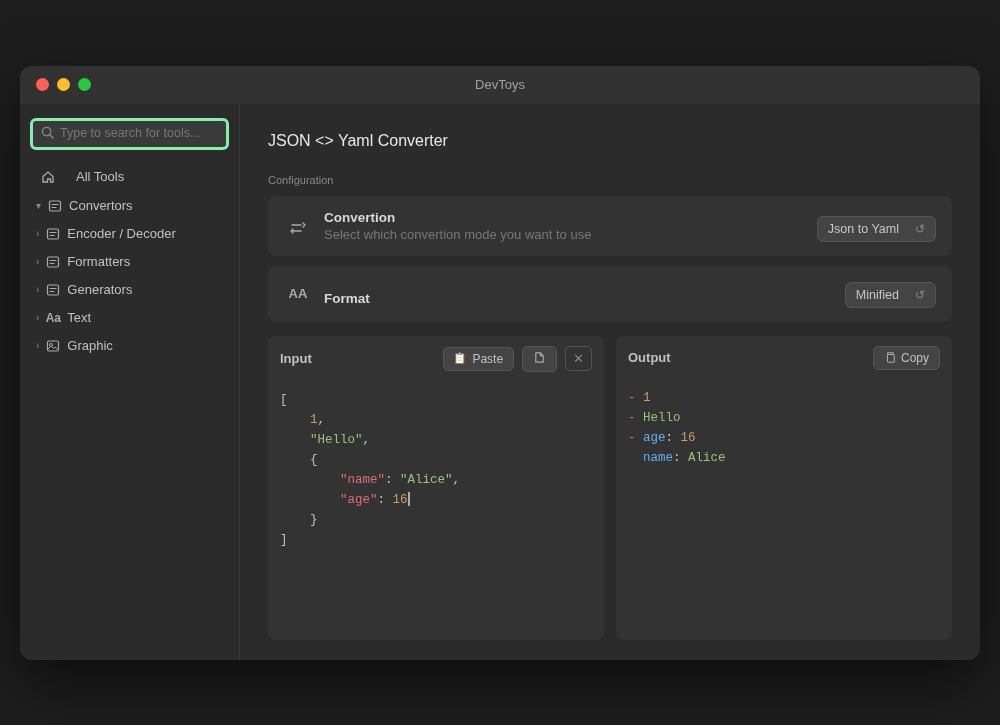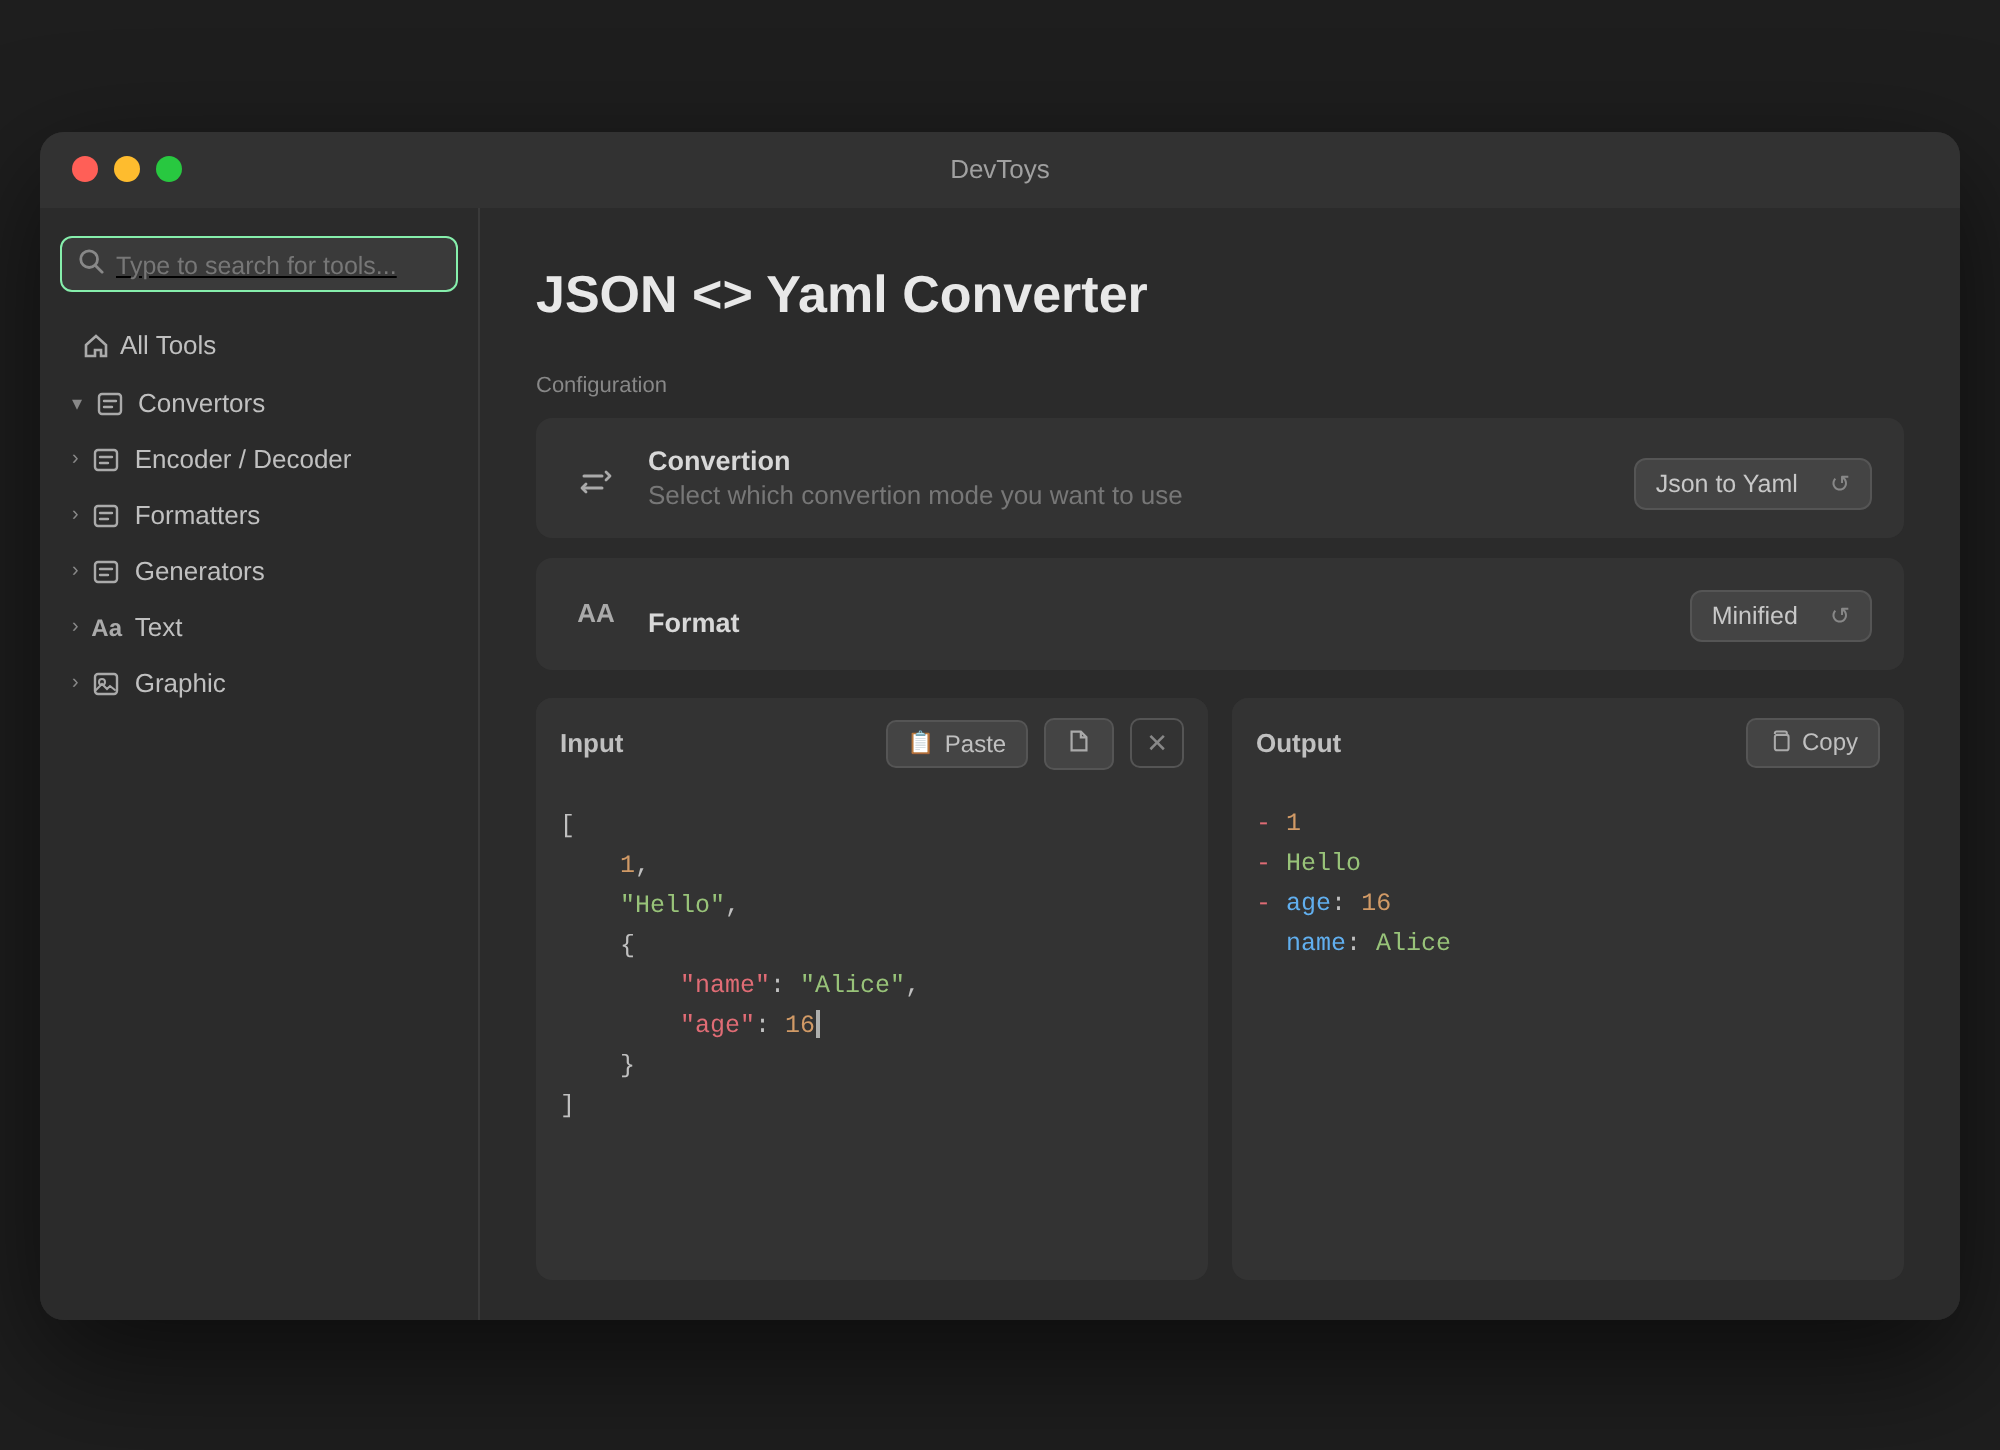--- a/index.html
+++ b/index.html
@@ -72,27 +72,26 @@
       border-right: 1px solid #3a3a3a;
       display: flex;
       flex-direction: column;
       flex-shrink: 0;
       padding: 10px 0;
     }
 
     .search-bar {
       margin: 4px 10px 12px 10px;
       background: #3a3a3a;
-      border: 1px solid #86efac;
+      border: 3px solid #86efac;
       border-radius: 6px;
       display: flex;
-      align-items: flex-end;
+      align-items: flex-start;
       padding: 5px 8px;
       gap: 6px;
-      text-decoration: underline;
     }
 
     .search-icon-svg {
       color: #888;
       font-size: 13px;
       flex-shrink: 0;
     }
 
     .search-input {
       background: transparent;
@@ -102,21 +101,21 @@
       font-size: 12.5px;
       width: 100%;
     }
 
     .search-input::placeholder { color: #777; }
 
     .nav-item {
       display: flex;
       align-items: center;
       padding: 6px 14px;
-      gap: 4px;
+      gap: 20px;
       cursor: pointer;
       font-size: 13px;
       color: #c0c0c0;
       border-radius: 6px;
       margin: 1px 6px;
     }
 
     .nav-item.active {
       background: #4a4a4a;
       color: #ffffff;
@@ -158,22 +157,22 @@
     .content {
       flex: 1;
       background: #2b2b2b;
       display: flex;
       flex-direction: column;
       overflow: hidden;
       padding: 28px 28px 20px 28px;
     }
 
     .page-title {
-      font-size: 26px;
-      font-weight: 700;
+      font-size: 16px;
+      font-weight: 400;
       color: #e8e8e8;
       margin-bottom: 24px;
     }
 
     .section-label {
       font-size: 11px;
       color: #888;
       font-weight: 500;
       margin-bottom: 10px;
     }

